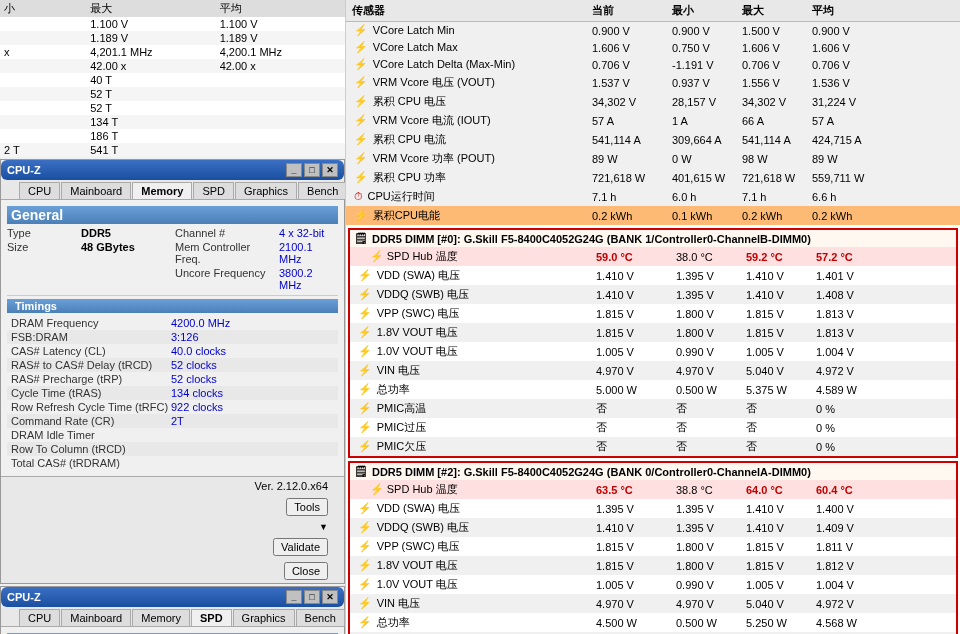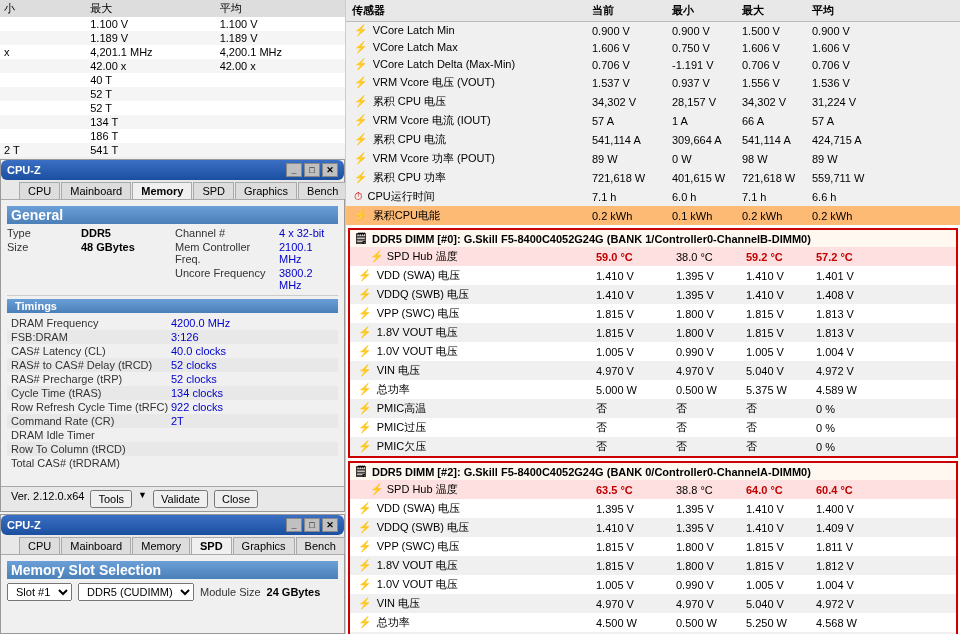--- a/index.html
+++ b/index.html
@@ -332,21 +332,21 @@
             <span style="color:#333">Row To Column (tRCD)</span>
             <span class="timing-val"></span>
           </div>
           <div class="timing-row">
             <span style="color:#333">Total CAS# (tRDRAM)</span>
             <span class="timing-val"></span>
           </div>
         </div>
     </div>
 
-    <div style="display:flex; align-items:flex-start; padding:3px 10px; border-top:1px solid #aaa; background:#e8e8e8; font-size:11px; gap:6px;">
+    <div style="display:flex; align-items:flex-end; padding:3px 16px; border-top:1px solid #aaa; background:#e8e8e8; font-size:11px; gap:6px;flex-direction:column;">
       <span>Ver. 2.12.0.x64</span>
       <button style="font-size:11px; padding:1px 6px;">Tools</button>
       <span style="font-size:9px; cursor:pointer;">▼</span>
       <button style="font-size:11px; padding:1px 6px;">Validate</button>
       <button style="font-size:11px; padding:1px 6px;">Close</button>
     </div>
   </div>
 
   <div class="cpuz-window2">
     <div class="cpuz-titlebar">

